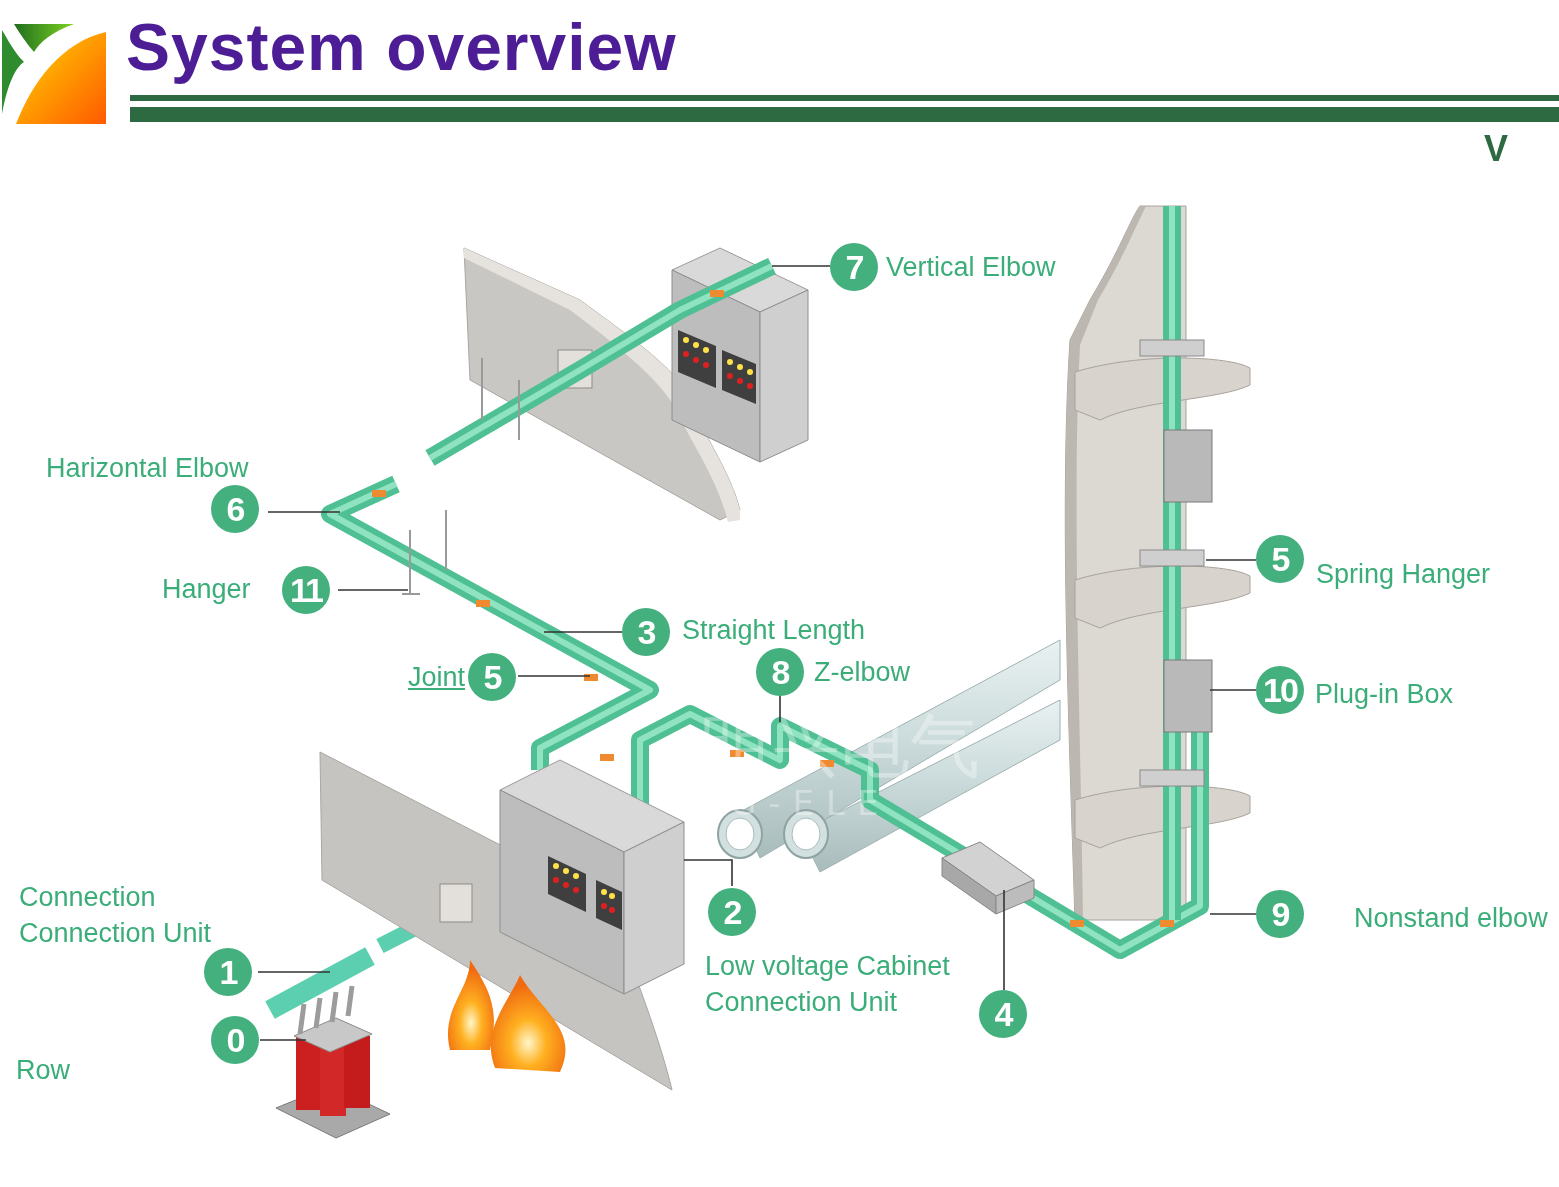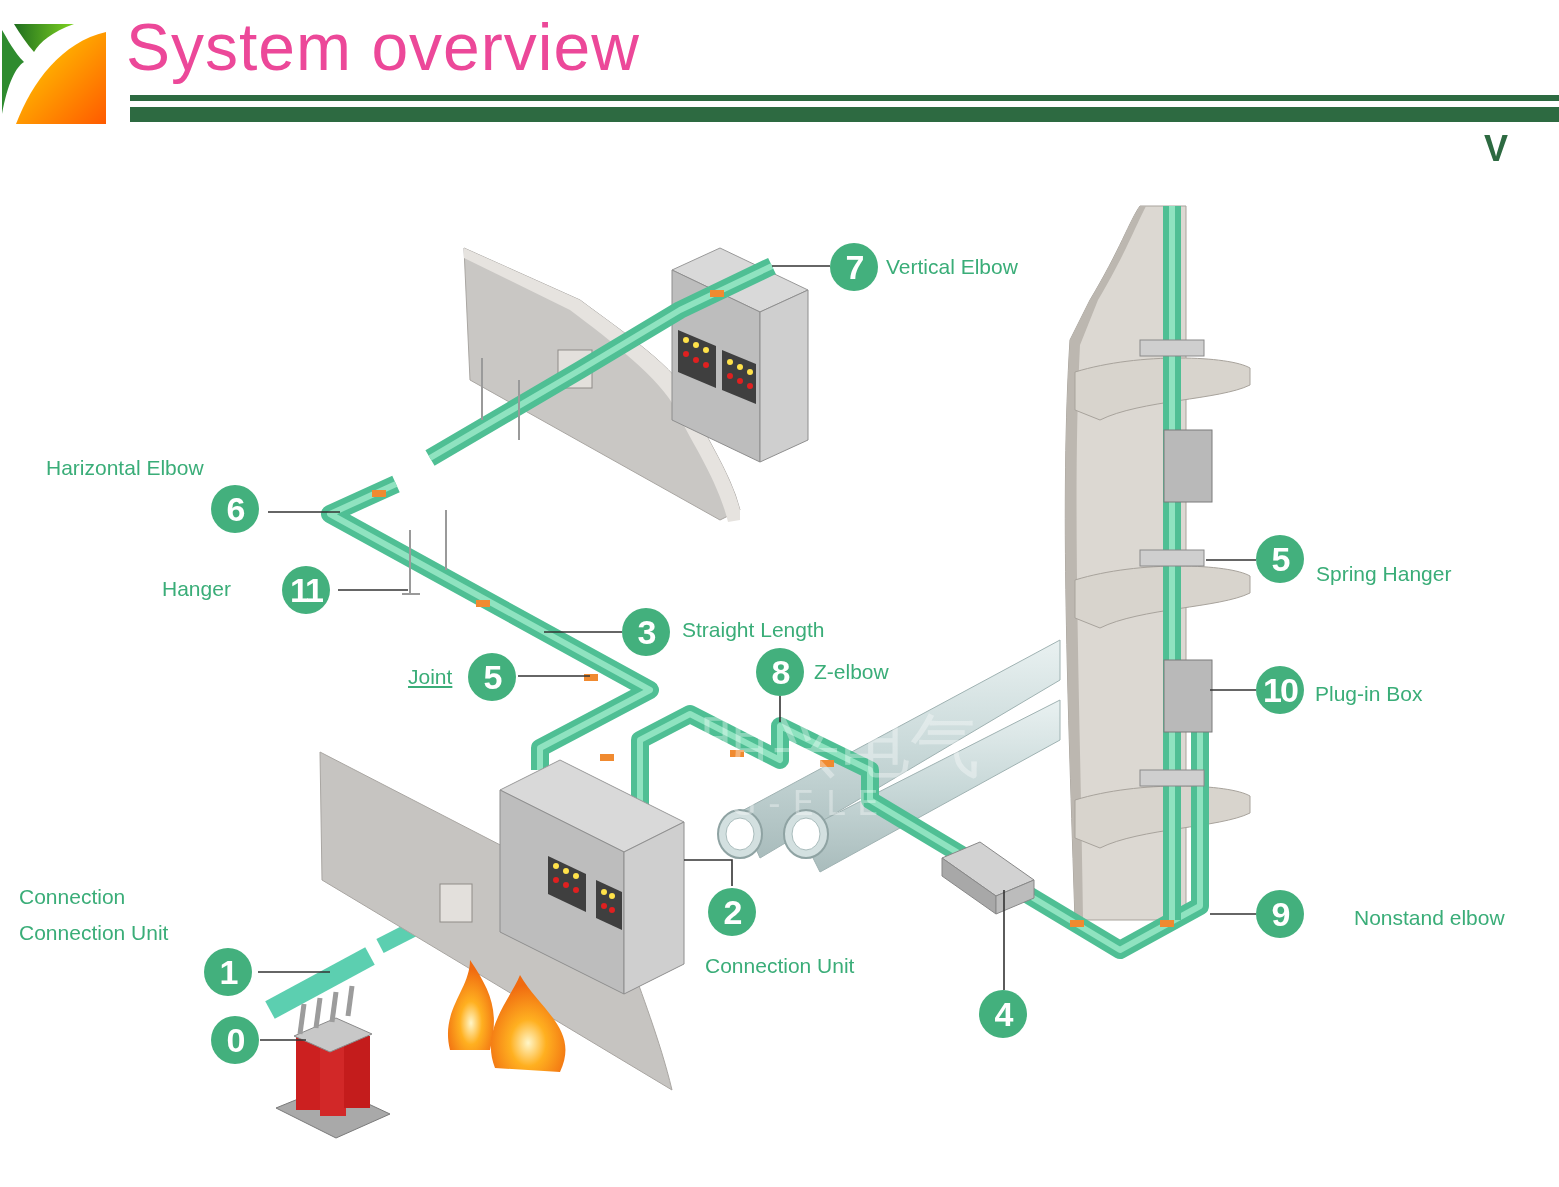--- a/index.html
+++ b/index.html
@@ -1,23 +1,23 @@
 <!DOCTYPE html>
 <html><head>
 <meta charset="utf-8">
 <style>
   html, body { margin: 0; padding: 0; background: #ffffff; }
   body { width: 1559px; height: 1187px; position: relative; overflow: hidden; font-family: "Liberation Sans", sans-serif; }
   .logo { position: absolute; left: 2px; top: 22px; width: 104px; height: 102px; }
-  .title { position: absolute; left: 126px; top: 14px; font-family: "Liberation Sans", sans-serif; font-weight: normal; font-size: 66px; color: #ec4899; letter-spacing: 1px; line-height: 1; }
+  .title { position: absolute; left: 126px; top: 14px; font-family: "Liberation Sans", sans-serif; font-weight: bold; font-size: 66px; color: #4c1d95; letter-spacing: 1px; line-height: 1; }
   .rule-thin { position: absolute; left: 130px; top: 95px; width: 1429px; height: 6px; background: #2d6a41; }
   .rule-thick { position: absolute; left: 130px; top: 107px; width: 1429px; height: 15px; background: #2d6a41; }
   .chev { position: absolute; left: 1484px; top: 128px; font-size: 36px; font-weight: bold; color: #2d6a41; font-family: "Liberation Sans", sans-serif; }
   svg.scene { position: absolute; left: 0; top: 0; }
-  .lbl { position: absolute; color: #3aad78; font-size: 21px; font-family: "Liberation Sans", sans-serif; line-height: 36px; white-space: nowrap; }
+  .lbl { position: absolute; color: #3aad78; font-size: 27px; font-family: "Liberation Sans", sans-serif; line-height: 36px; white-space: nowrap; }
   .badge { position: absolute; width: 48px; height: 48px; border-radius: 50%; background: #43b07d; color: #fff; font-weight: bold; font-size: 34px; line-height: 48px; text-align: center; font-family: "Liberation Sans", sans-serif; letter-spacing: -2px; }
 </style>
 </head>
 <body>
 
 <svg class="logo" viewBox="0 0 104 102">
   <defs>
     <linearGradient id="lgOrange" x1="0" y1="0" x2="1" y2="1">
       <stop offset="0" stop-color="#ffd800"></stop>
       <stop offset="1" stop-color="#ff5a00"></stop>
@@ -221,26 +221,28 @@
 <div class="badge" style="left:468px;top:653px;">5</div>
 <div class="badge" style="left:211px;top:485px;">6</div>
 <div class="badge" style="left:830px;top:243px;">7</div>
 <div class="badge" style="left:756px;top:648px;">8</div>
 <div class="badge" style="left:1256px;top:890px;">9</div>
 <div class="badge" style="left:1256px;top:666px;">10</div>
 <div class="badge" style="left:282px;top:566px;">11</div>
 <div class="badge" style="left:1256px;top:535px;">5</div>
 
 <div class="lbl" style="left:16px;top:1052px;">
+  <div>Row</div>
 </div>
 <div class="lbl" style="left:19px;top:879px;">
   <div>Connection</div>
   <div>Connection Unit</div>
 </div>
 <div class="lbl" style="left:705px;top:948px;">
+  <div>Low voltage Cabinet</div>
   <div>Connection Unit</div>
 </div>
 <div class="lbl" style="left:682px;top:612px;">
   <div>Straight Length</div>
 </div>
 <div class="lbl" style="left:979px;top:1038px;">
 </div>
 <div class="lbl" style="left:408px;top:659px;text-decoration:underline;">
   <div>Joint</div>
 </div>

